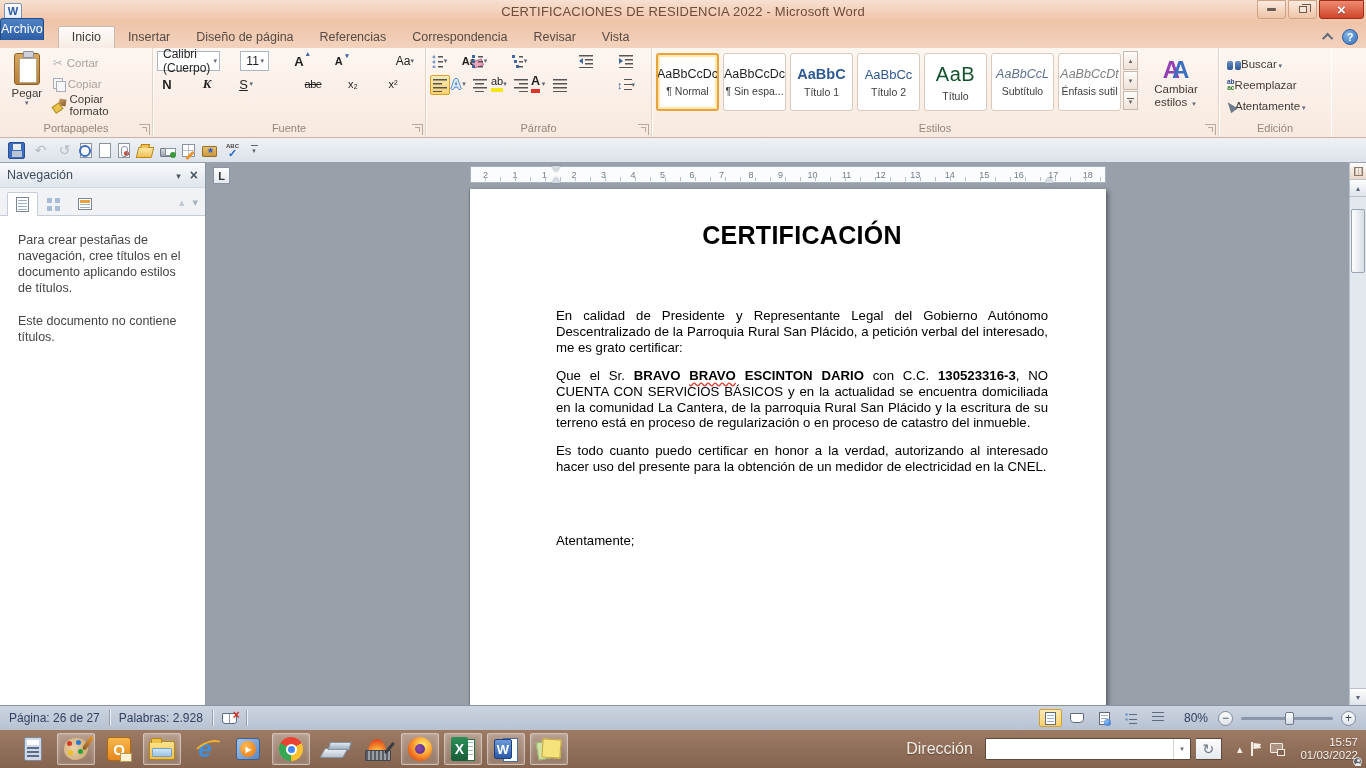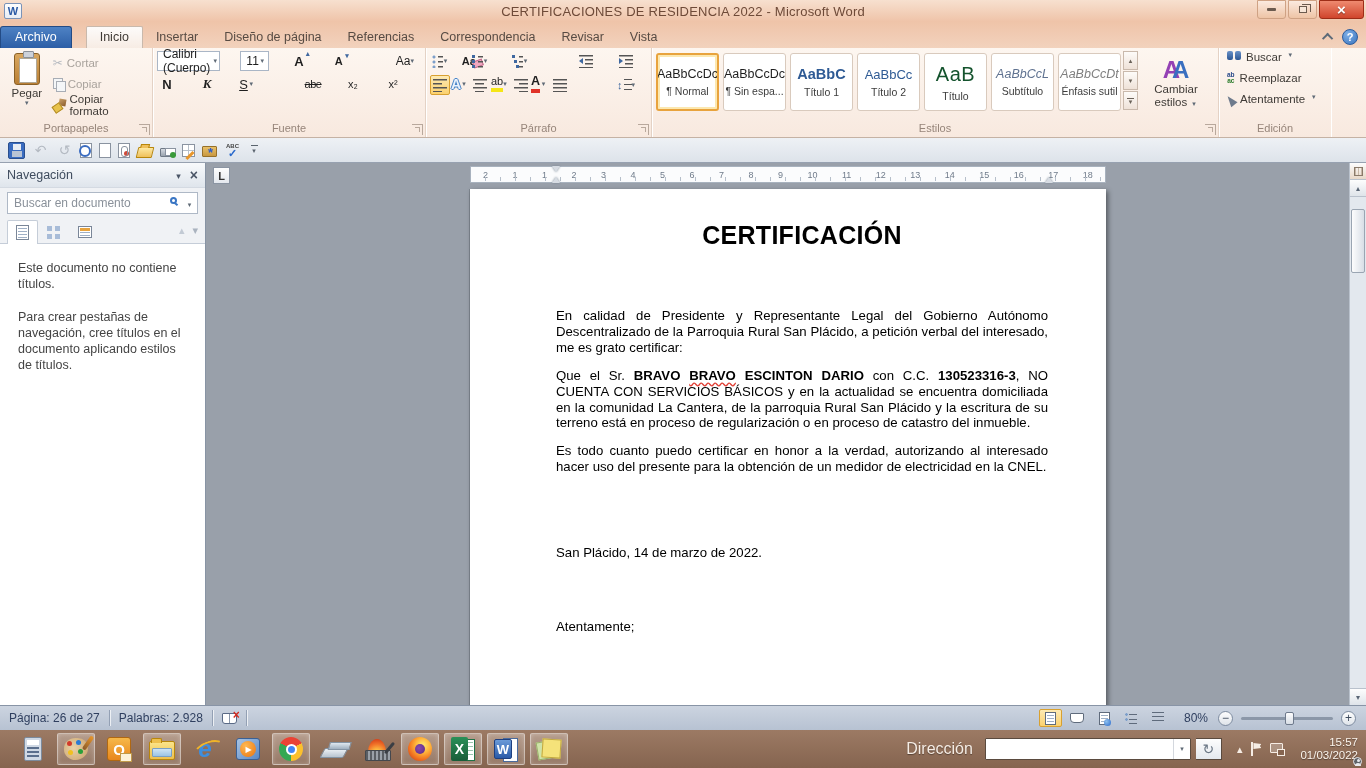--- a/index.html
+++ b/index.html
@@ -17,21 +17,21 @@
 .wc .bar{width:9px;height:3px;background:#6b5a4e;border-radius:1px}
 .wc .rest{width:8px;height:7px;border:1px solid #6b5a4e;position:relative;background:#f7e6d8}
 .wc .rest::before{content:"";position:absolute;left:2px;top:-3px;width:8px;height:7px;border:1px solid #6b5a4e;border-bottom:none;border-left:none}
 .wc.close{width:45px;background:linear-gradient(#ef8a70,#d0452c);border-color:#9e2d17;margin-right:2px}
 .wc.close::before{content:"\00d7";color:#fff;font-size:15px;font-weight:bold;line-height:1;text-shadow:0 1px 1px rgba(0,0,0,.4)}
 
 
 .tabrow{height:26px;background:linear-gradient(#efc4a9,#f2d2bd);display:flex;align-items:flex-end;flex:none;position:relative}
 .rtabs{display:flex;align-items:flex-end;height:100%}
 .rtab{padding:3px 13px 4px;font-size:12.5px;color:#574b43;cursor:default}
-.rtab.file{background:linear-gradient(#4e82c4,#2c5ea6);color:#fff;border:1px solid #234b85;border-bottom:none;border-radius:3px 3px 0 0;margin:0 14px 0 0;padding:3px 14px 4px}
+.rtab.file{background:linear-gradient(#4e82c4,#2c5ea6);color:#fff;border:1px solid #234b85;border-bottom:none;border-radius:3px 3px 0 0;margin:0 14px 8px 0;padding:3px 0 4px}
 .rtab.active{background:linear-gradient(#fdfbfa,#f7ece4);border:1px solid #c9b9ac;border-bottom:none;border-radius:2px 2px 0 0;color:#3f3a35}
 .ribbon-winbtns{position:absolute;right:8px;bottom:3px;display:flex;gap:9px;align-items:center}
 .chev-up{width:8px;height:8px;border-left:2px solid #5d6a78;border-top:2px solid #5d6a78;transform:rotate(45deg) translateY(2px)}
 .help-btn{width:16px;height:16px;border-radius:50%;background:radial-gradient(circle at 35% 30%,#7fb0e8,#3a74bd);border:1px solid #2c5c9c;color:#fff;font-weight:bold;font-size:11px;text-align:center;line-height:14px}
 .help-btn::before{content:"?"}
 
 
 .ribbon{height:90px;background:linear-gradient(#fdf6f0,#f8e9df);border-bottom:1px solid #c5b2a4;display:flex;flex:none}
 .rgroup{display:flex;flex-direction:column;border-right:1px solid #e4d2c5;box-shadow:1px 0 0 #fff;position:relative}
 .rg-body{flex:1;display:flex;padding:3px 4px 0}
@@ -130,21 +130,21 @@
 .sg-sbtn.more::before{content:"";width:7px;border-top:1px solid #6a6259;margin-bottom:1px}
 .sg-sbtn.more::after{content:"\25be"}
 .chgstyles{width:64px;display:flex;flex-direction:column;align-items:center;justify-content:flex-start;padding-top:4px;font-size:11.5px;color:#3e3a36;text-align:center;line-height:13px;margin-left:6px}
 .ic-AA{height:28px;display:flex;align-items:flex-end}
 .ic-AA .a1{font-size:24px;font-weight:bold;color:#9440b4;line-height:26px}
 .ic-AA .a2{font-size:24px;font-weight:bold;color:#3a6fc0;margin-left:-8px;line-height:26px}
 
 
 .g-edit{width:112px;border-right:none}
 .g-edit .rg-body{flex-direction:column;gap:2px;padding-left:8px}
-.edit-cmd{display:flex;align-items:flex-start;gap:5px;font-size:11.5px;color:#3e3a36;height:19px}
+.edit-cmd{display:flex;align-items:flex-end;font-size:11.5px;color:#3e3a36;height:19px}
 .ic-binocs{width:14px;height:9px;position:relative}
 .ic-binocs::before,.ic-binocs::after{content:"";position:absolute;top:0;width:6px;height:9px;background:linear-gradient(#6a92c8,#2c5693);border-radius:2px}
 .ic-binocs::after{right:0}
 .ic-replace{font-size:6.5px;line-height:6px;font-weight:bold;color:#2a4a8a;text-align:center}
 .ic-replace .g{color:#2a7a2a}
 .ic-cursor{width:0;height:0;border-left:4px solid transparent;border-right:4px solid transparent;border-bottom:11px solid #6e7a8c;transform:rotate(-38deg);margin-top:2px}
 .rg-fill{flex:1;border-right:none}
 
 
 .qat{height:25px;background:linear-gradient(#eef1f5,#dde3ea);border-bottom:1px solid #97a1b0;display:flex;align-items:center;gap:7px;padding-left:8px;flex:none}
@@ -604,43 +604,38 @@
   <div class="main">
 
     <div class="navpane">
       <div class="np-header">
         <span>Navegación</span>
         <span class="np-hctrl">
           <i class="np-dd"></i>
           <i class="np-x"></i>
         </span>
       </div>
-      <div class="np-search">
-        <input type="text" placeholder="Buscar en documento" style="">
-        <i class="ic-mag"></i>
-        <i class="dd"></i>
-      </div>
       <div class="np-tabs">
         <div class="np-tab sel">
             <i class="npt-doc"></i>
           </div>
         <div class="np-tab">
             <i class="npt-grid"></i>
           </div>
         <div class="np-tab">
             <i class="npt-res"></i>
           </div>
         <span class="np-arrows">
           <i class="np-up"></i>
           <i class="np-down"></i>
         </span>
       </div>
       <div class="np-body">
+        <p>Para crear pestañas de navegación, cree títulos en el documento aplicando estilos de títulos.</p>
         <p>Este documento no contiene títulos.</p>
-        <p>Para crear pestañas de navegación, cree títulos en el documento aplicando estilos de títulos.</p>
       </div>
     </div>
 
     <div class="docarea">
       <div class="tabsel">L</div>
       <div class="ruler">
         <div class="ruler-nums">
             <span class="rn">2</span>
             <span class="rn">1</span>
             <span class="rn">1</span>
@@ -666,21 +661,20 @@
         <i class="ind ind-first"></i>
         <i class="ind ind-hang"></i>
         <i class="ind ind-right"></i>
       </div>
 
       <div class="page">
         <div class="doc-heading">CERTIFICACIÓN</div>
         <p>En calidad de Presidente y Representante Legal del Gobierno Autónomo Descentralizado de la Parroquia Rural San Plácido, a petición verbal del  interesado, me es grato certificar:</p>
         <p><span>Que el Sr. </span><b>BRAVO </b><b class="misspell">BRAVO</b><b> ESCINTON DARIO</b><span>  con C.C. </span><b>130523316-3</b><span>, NO CUENTA CON SERVICIOS BÁSICOS y en la actualidad se encuentra domiciliada en la comunidad La Cantera, de la parroquia Rural San Plácido y la escritura de su terreno está en proceso de regularización o en proceso de catastro del inmueble.</span></p>
         <p>Es todo cuanto puedo certificar en honor a la verdad, autorizando al  interesado hacer uso del presente para la obtención de un medidor de electricidad en la CNEL.</p>
-        <p class="nojust p-date">San Plácido, 14 de marzo de 2022.</p>
         <p class="nojust p-close">Atentamente;</p>
       </div>
 
       <div class="vscroll">
         <div class="vs-btn vs-ruler">
             <i></i>
           </div>
         <div class="vs-btn vs-up"></div>
         <div class="vs-track">
           <div class="vs-thumb"></div>

